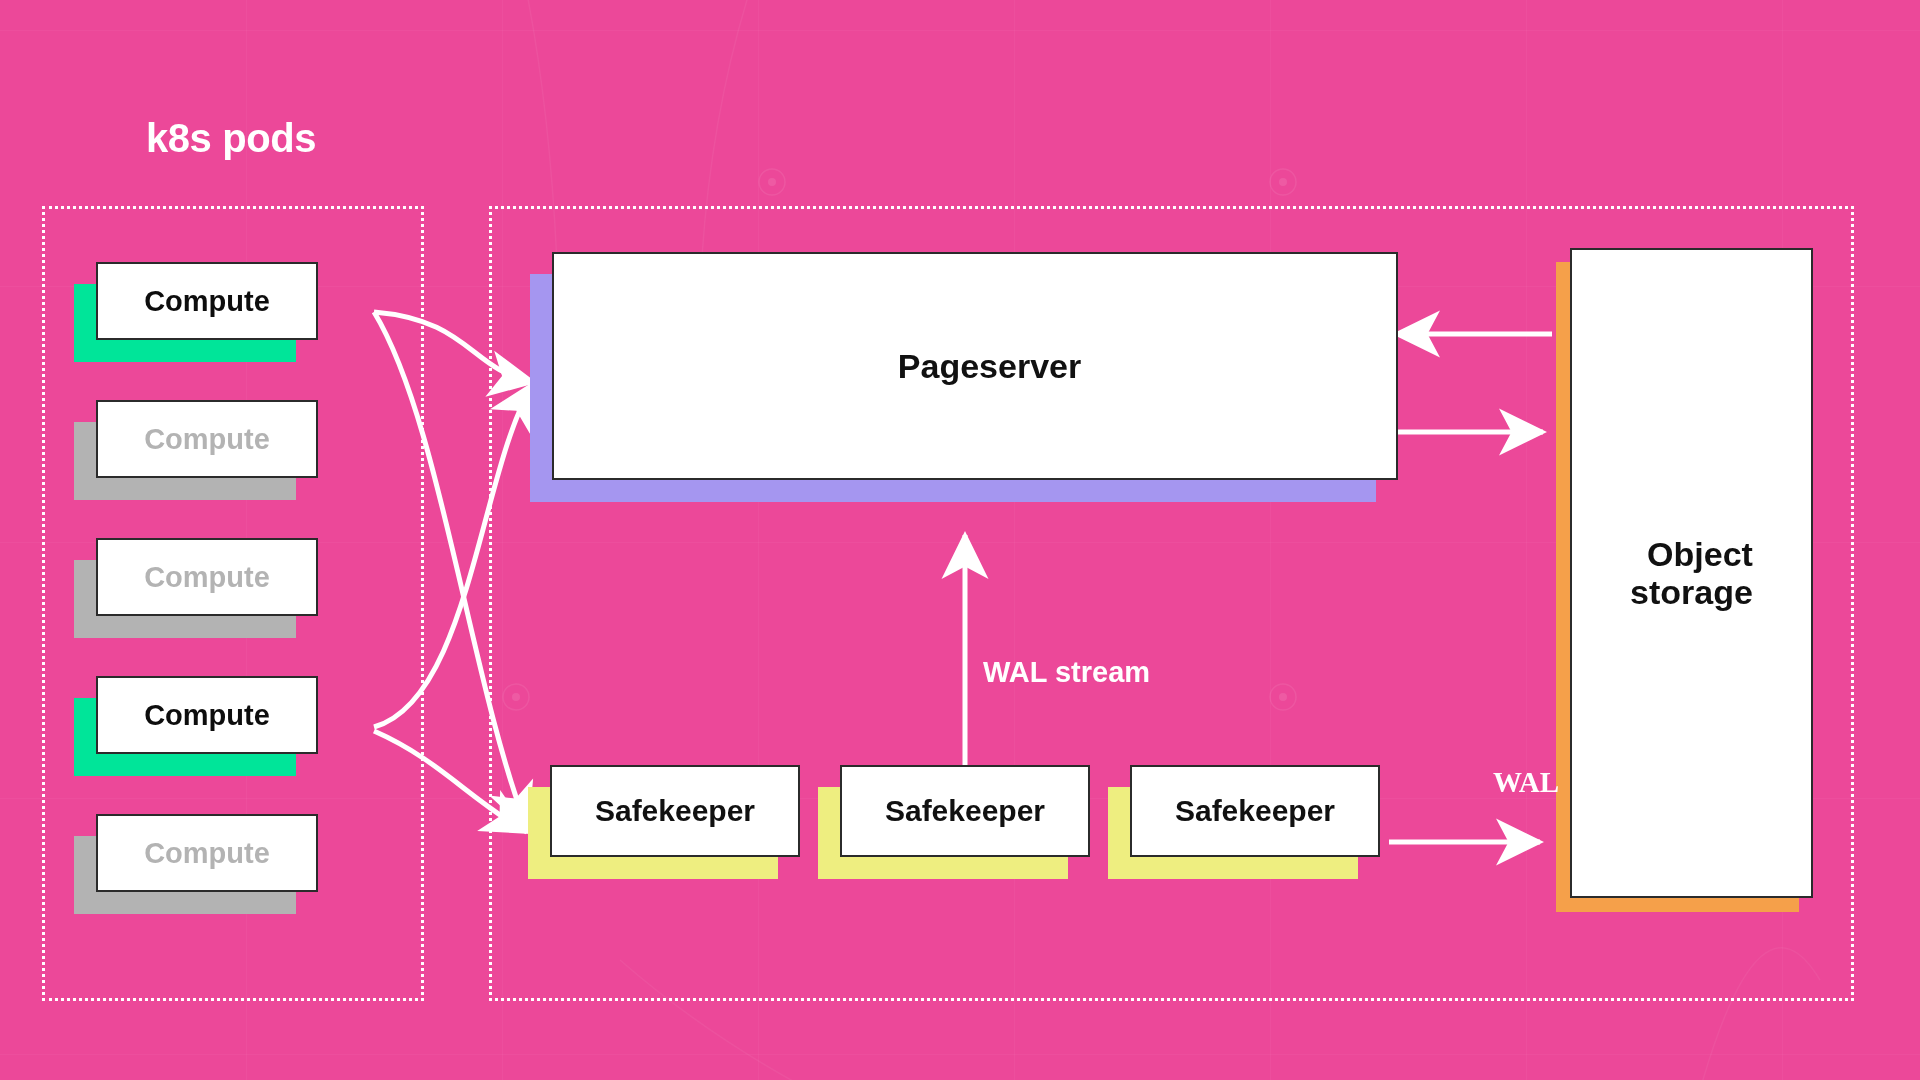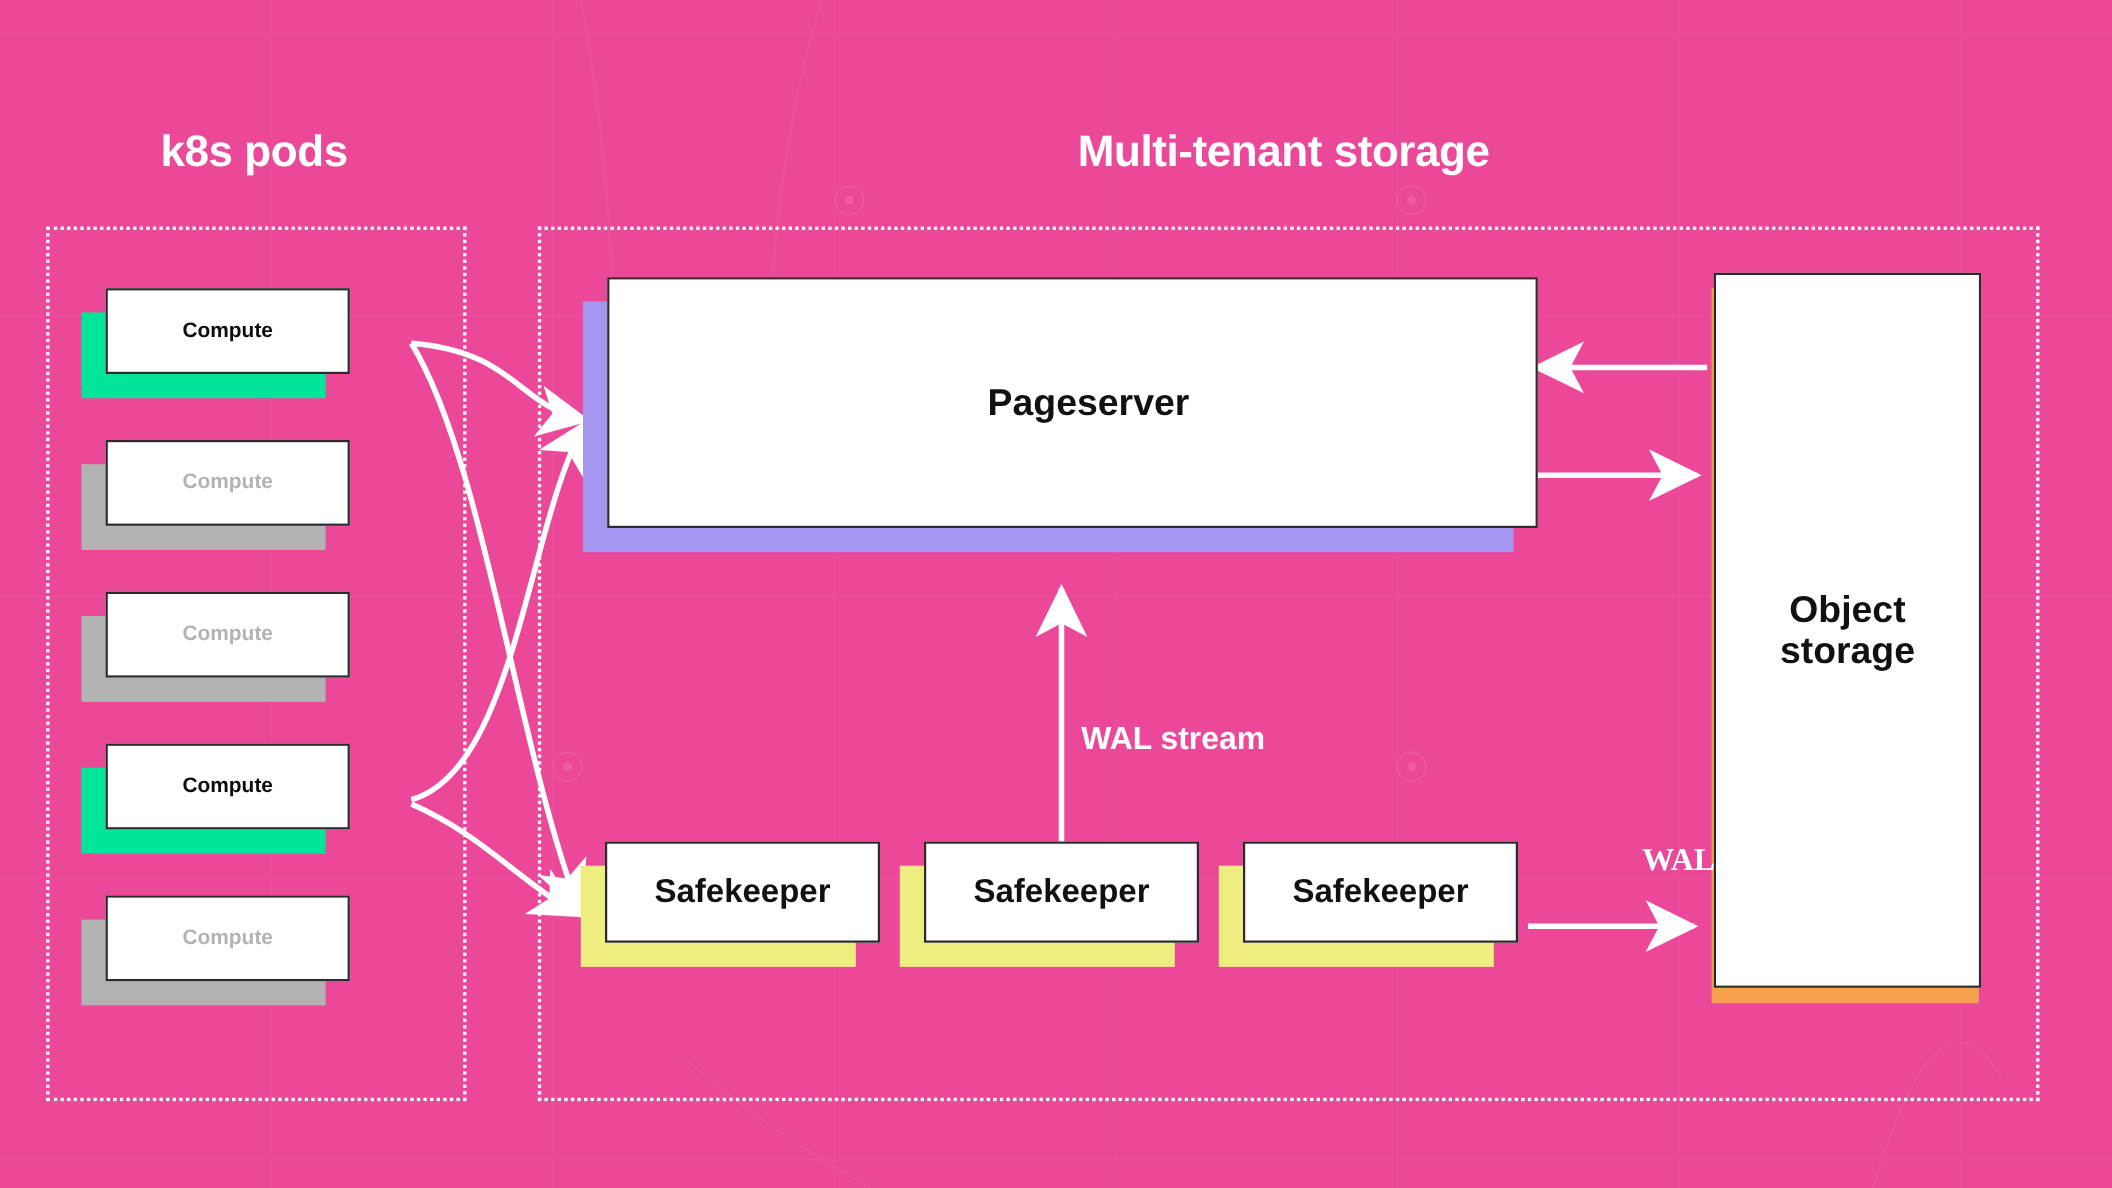--- a/index.html
+++ b/index.html
@@ -73,42 +73,42 @@
     align-items: center;
     justify-content: center;
     text-align: center;
     color: #111111;
     font-weight: bold;
     line-height: 1.12;
   }
 
   
   .compute { width: 222px; height: 78px; }
-  .compute .face { font-size: 19px; }
+  .compute .face { font-size: 29px; }
   .compute.active .shadow { background: #00e599; }
   .compute.active .face  { color: #0d0d0d; }
   .compute.idle   .shadow { background: #b3b3b3; }
   .compute.idle   .face  { color: #b3b3b3; }
 
   
   #pageserver { width: 846px; height: 228px; }
   #pageserver .shadow { background: #a596f0; }
   #pageserver .face { font-size: 34px; padding-left: 29px; }
 
   
   .safekeeper { width: 250px; height: 92px; }
   .safekeeper .shadow { background: #eeee80; }
   .safekeeper .face { font-size: 30px; }
 
   
   #objectstorage { width: 243px; height: 650px; }
   #objectstorage .shadow { background: #f5a04a; }
   #objectstorage .face { font-size: 34px; }
   #objectstorage .shadow { top: 14px; }
-  #objectstorage .face { left: 2px; }
+  #objectstorage .face { left: 14px; text-align: right; }
 
   
   .edge-label {
     position: absolute;
     color: #ffffff;
     font-size: 29px;
     font-weight: bold;
     white-space: nowrap;
   }
 
@@ -142,21 +142,20 @@
     <g fill="rgba(255,255,255,0.10)">
       <circle cx="772" cy="182" r="4"></circle>
       <circle cx="1283" cy="182" r="4"></circle>
       <circle cx="516" cy="697" r="4"></circle>
       <circle cx="1283" cy="697" r="4"></circle>
     </g>
   </svg>
 
   <div class="section-title" style="left:231px; top:116px;">k8s pods</div>
 
-  <div class="section-title" style="left:1167px; top:116px;">Multi-tenant storage</div>
 
   <div class="group-frame" style="left:42px; top:206px; width:382px; height:795px;"></div>
 
   <div class="group-frame" style="left:489px; top:206px; width:1365px; height:795px;"></div>
 
   <svg id="connectors" viewBox="0 0 1920 1080" width="1920" height="1080">
     <defs>
       <marker id="ah" markerWidth="11" markerHeight="11" refX="9.4" refY="5.5" orient="auto" markerUnits="strokeWidth">
         <path d="M 0.6 0.8 L 10.2 5.5 L 0.6 10.2 L 3.1 5.5 Z" fill="#ffffff"></path>
       </marker>

